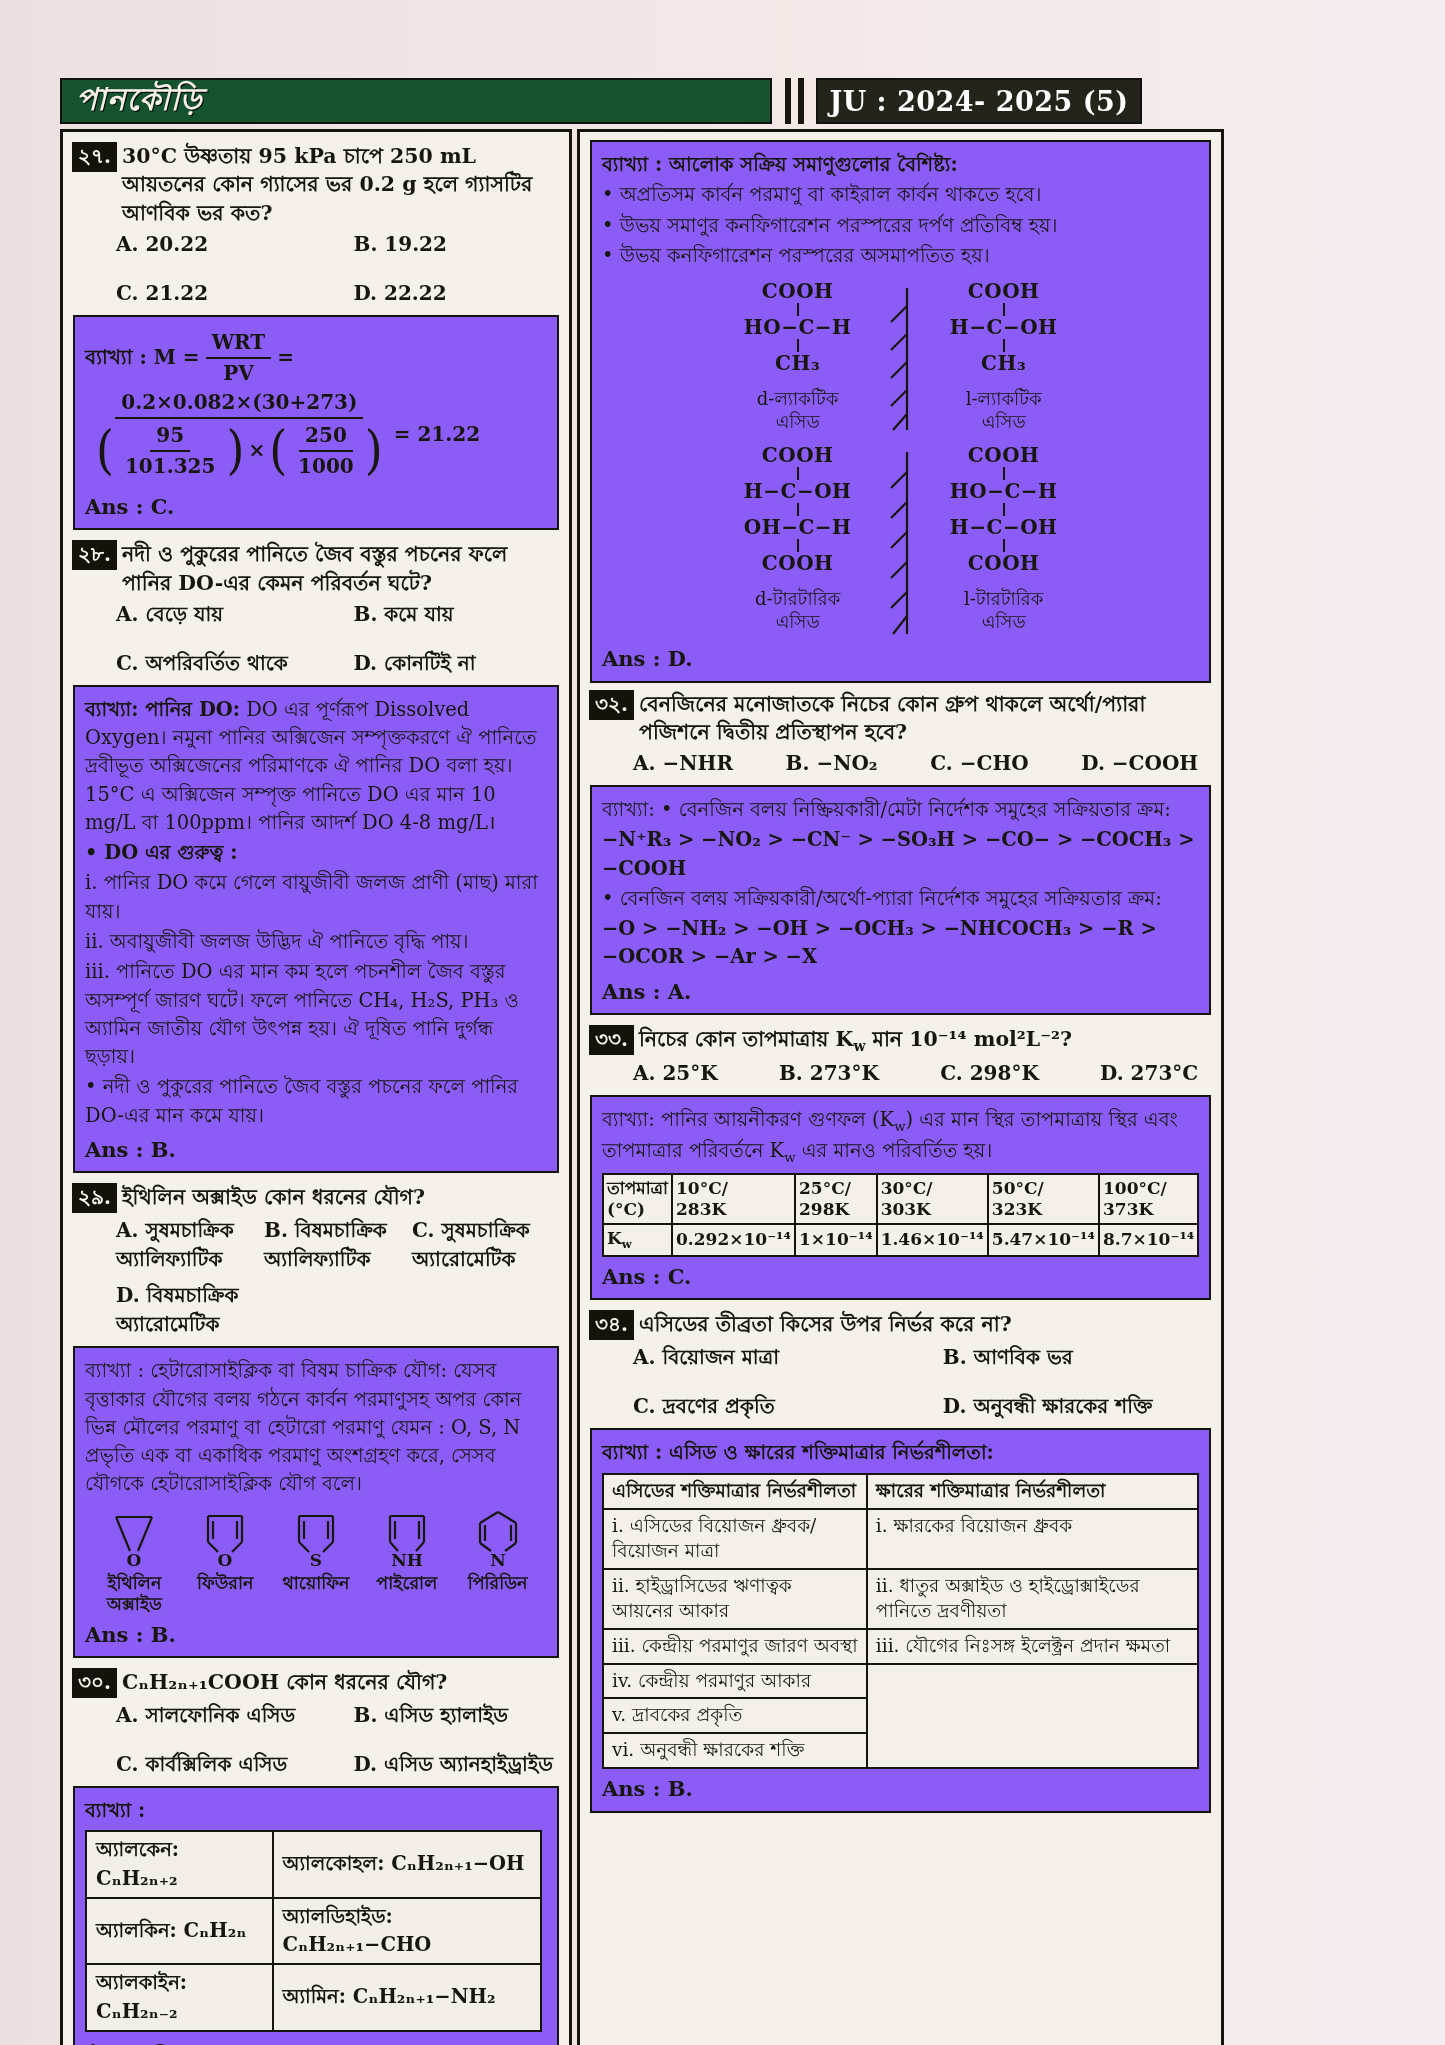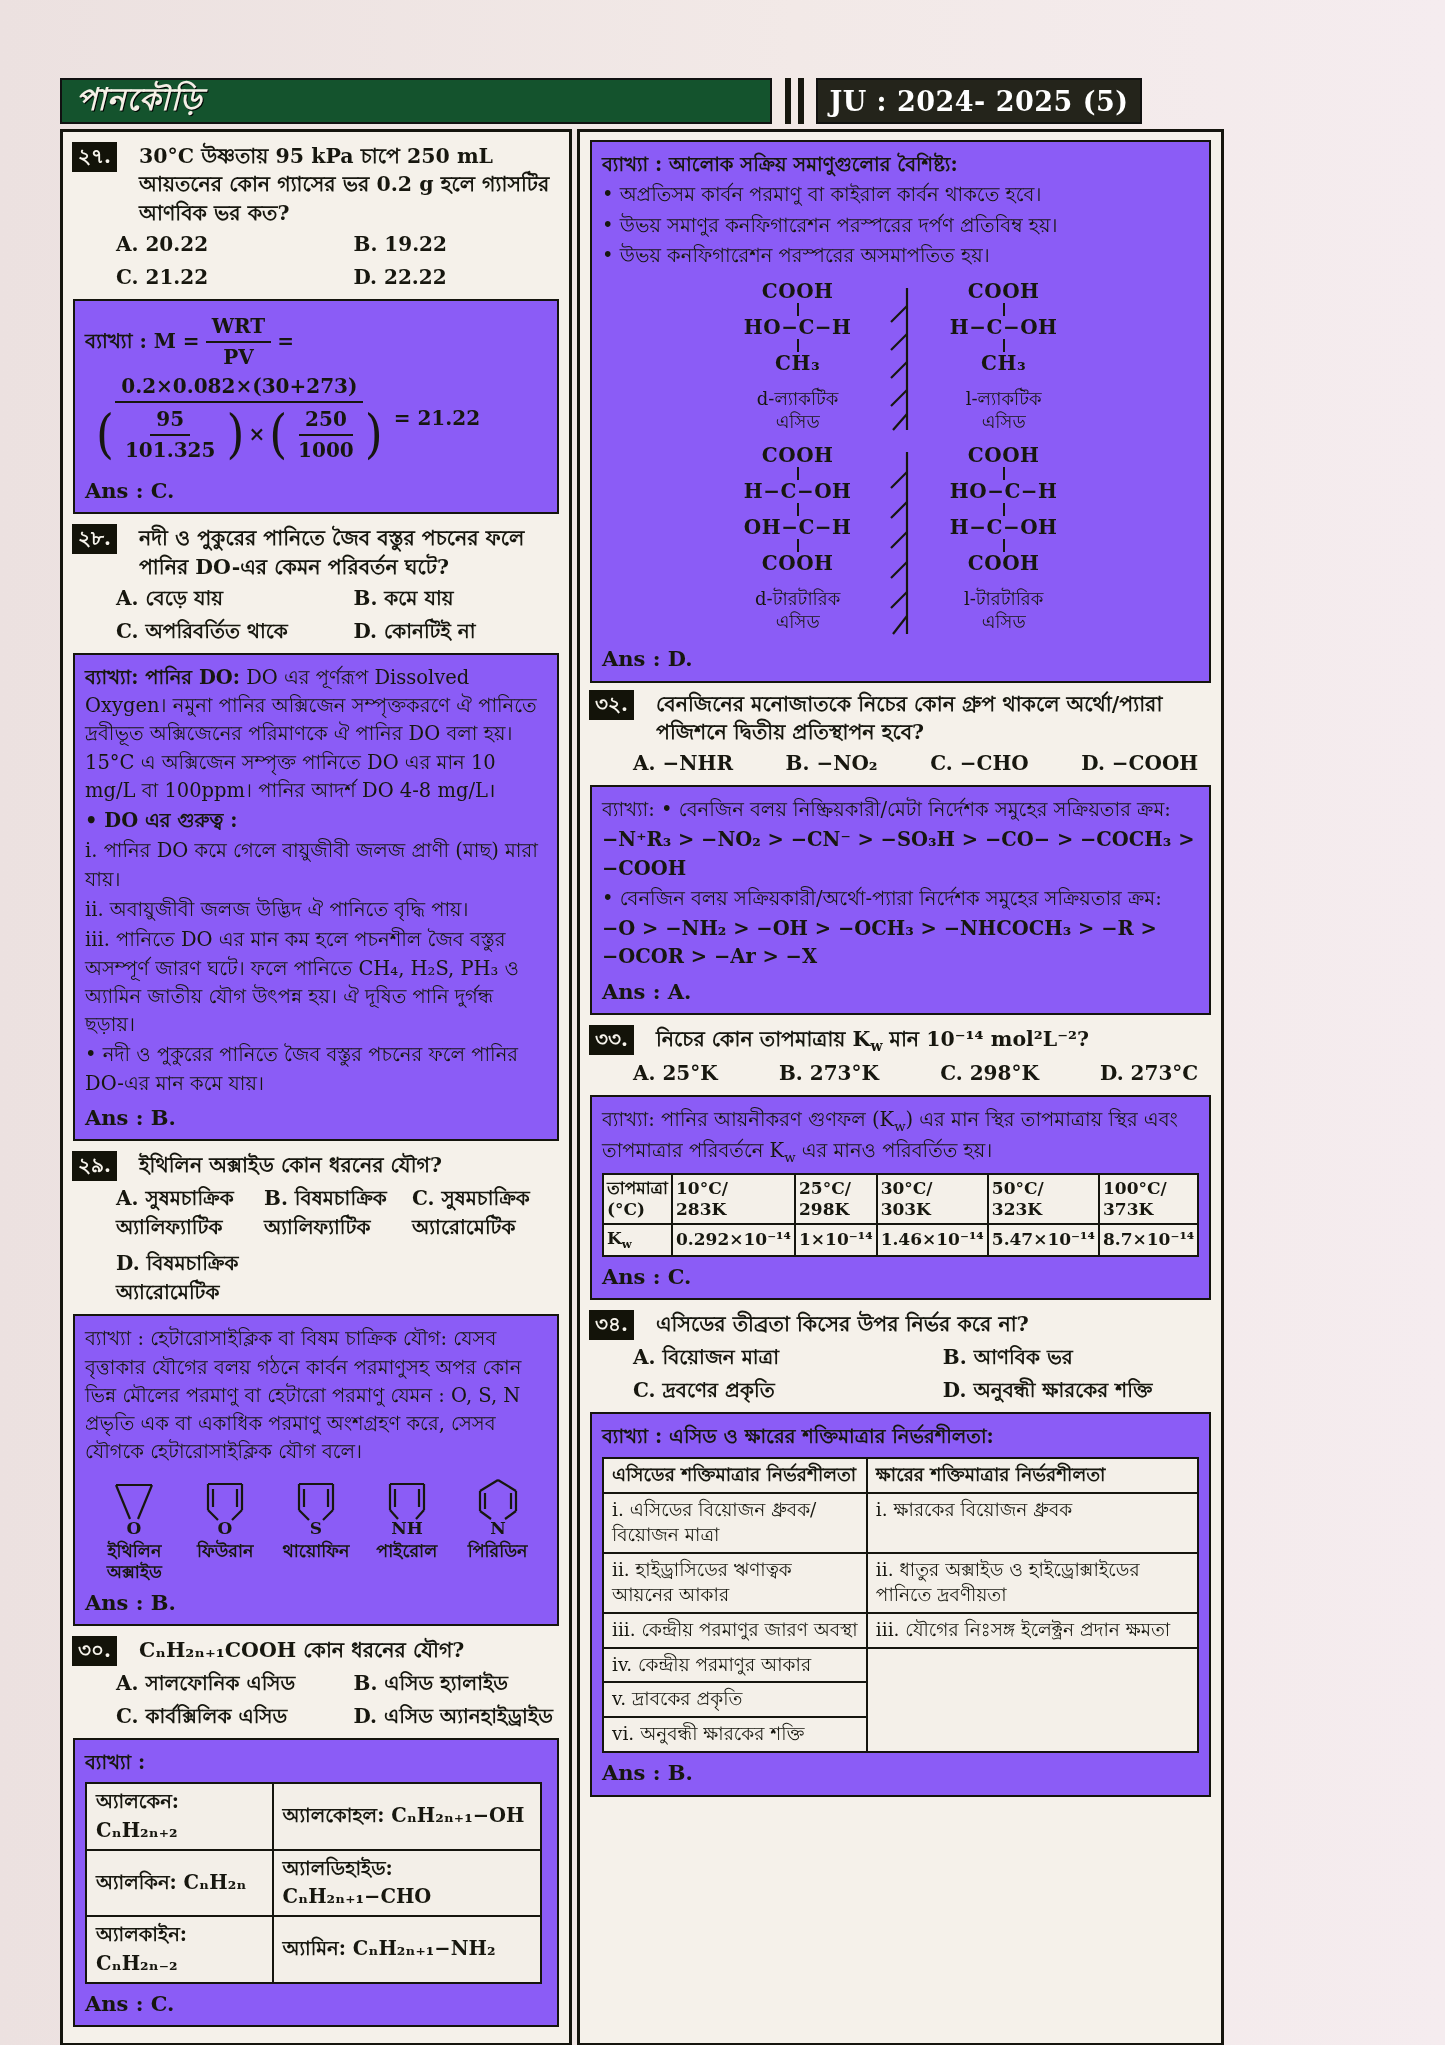--- a/index.html
+++ b/index.html
@@ -18,25 +18,25 @@
   .band-right{width:322px;background:#24241b;border:2px solid #111;display:flex;align-items:center;justify-content:center}
   .band-right span{color:#ffffff;font-size:27px;font-weight:700;letter-spacing:.5px}
   
   .cols{display:flex;align-items:stretch}
   .col{border:3px solid #15150e;background:#f5f1ea;padding:6px 9px;box-sizing:border-box}
   .col.left{width:512px;margin-right:5px}
   .col.right{flex:1}
   
   .q{margin:4px 0 10px 0}
   .qhead{display:flex;align-items:flex-start;margin-bottom:3px}
-  .qno{flex:0 0 auto;background:#131309;color:#f7f4ec;font-weight:700;font-size:20px;padding:1px 6px 3px 6px;margin-right:22px;line-height:1.3}
+  .qno{flex:0 0 auto;background:#131309;color:#f7f4ec;font-weight:700;font-size:20px;padding:1px 6px 3px 6px;margin-right:5px;line-height:1.3}
   .qtitle{font-weight:700;font-size:20.5px;line-height:1.38}
   .opts{padding-left:44px;margin:3px 0 6px 0;font-size:20px;line-height:1.45}
   .opts .opt{font-weight:700}
-  .grid2{display:grid;grid-template-columns:1.15fr 1fr;row-gap:4px}
+  .grid2{display:grid;grid-template-columns:1.15fr 1fr;row-gap:20px}
   .grid1{display:grid;grid-template-columns:1fr 1fr 1fr;row-gap:7px}
   .row4{display:flex;justify-content:space-between;padding-right:14px}
   
   .ex{border:2.5px solid #15150e;background:#8b5cf6;padding:7px 10px 6px 10px;margin:7px 1px;font-size:19.5px;line-height:1.45}
   .ex p{margin:2px 0}
   .bold{font-weight:700}
   .ans{font-weight:700;font-size:21px;margin-top:5px}
   
   .formula{display:flex;align-items:center;flex-wrap:wrap;font-size:20px;font-weight:600;padding:4px 0 6px 0}
   .frac{display:inline-flex;flex-direction:column;align-items:center;margin:0 6px;text-align:center}

